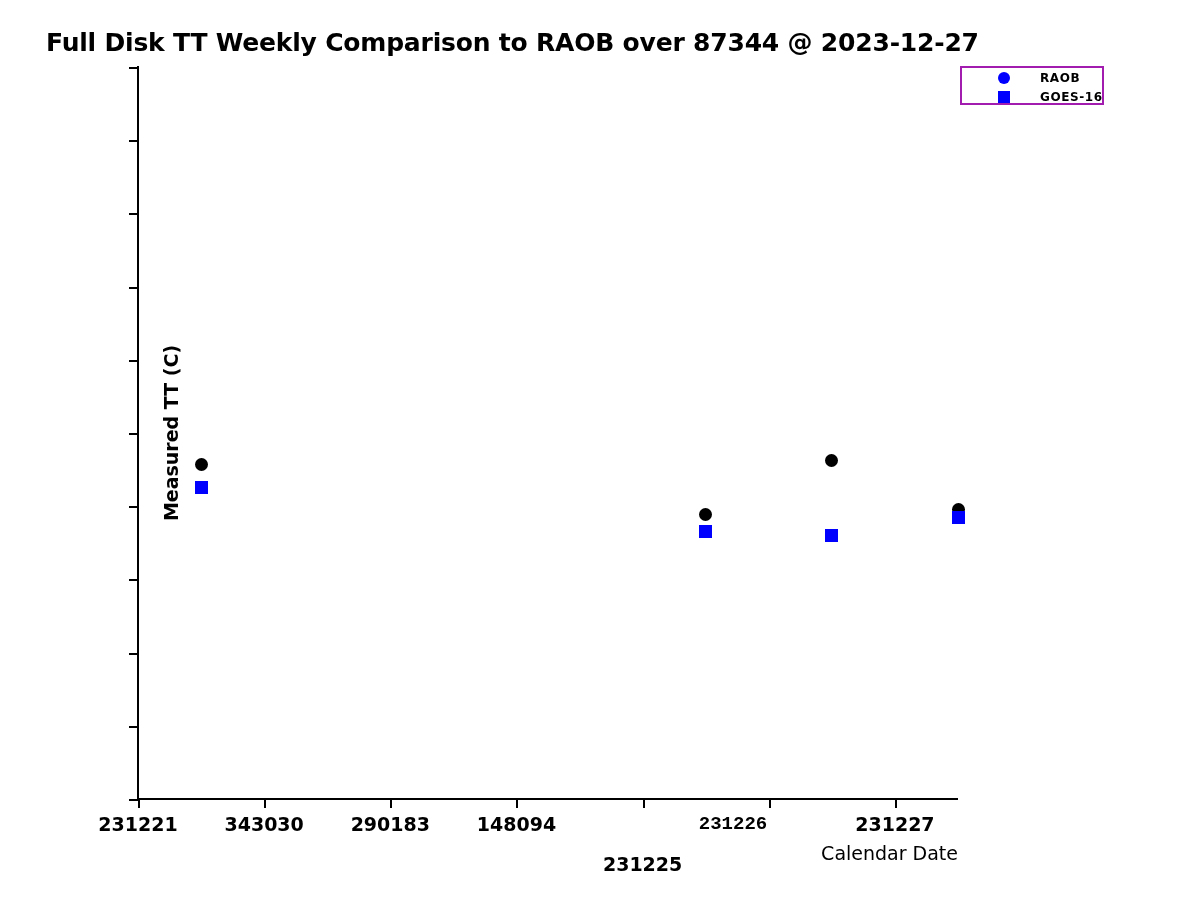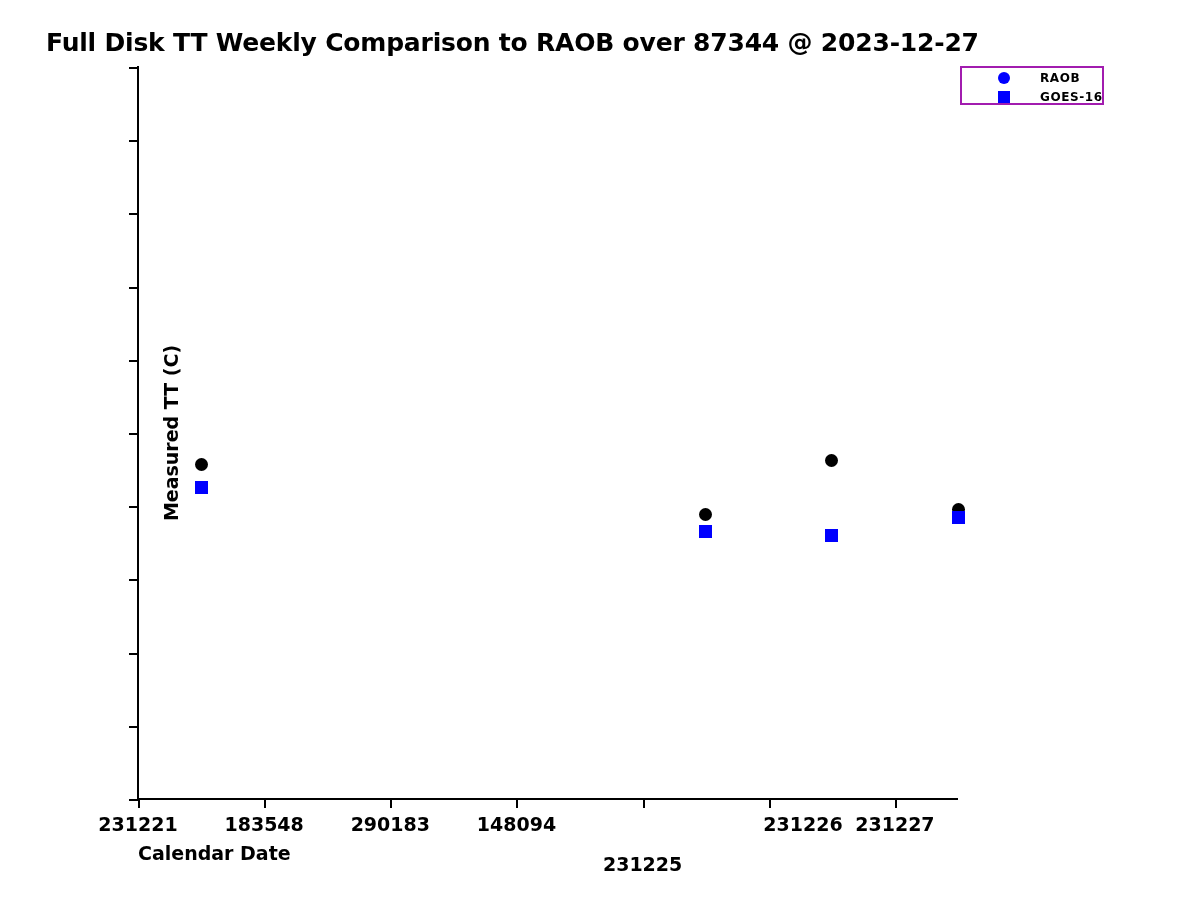--- a/index.html
+++ b/index.html
@@ -84,23 +84,23 @@
     font-size: 19px;
     font-weight: bold;
     color: #000000;
     white-space: nowrap;
   }
   #xlabel {
     position: absolute;
     left: 0px;
     top: 775px;
     width: 820px;
-    text-align: left;
+    text-align: right;
     font-size: 19px;
-    font-weight: bold;
+    font-weight: normal;
     color: #000000;
   }
   
   .pt {
     position: absolute;
   }
   .pt.circle {
     width: 13px;
     height: 13px;
     margin-left: -6.5px;
@@ -186,29 +186,29 @@
         <div class="ytick-mark" style="top: 292.8px;"></div>
         <div class="ytick-mark" style="top: 219.6px;"></div>
         <div class="ytick-mark" style="top: 146.4px;"></div>
         <div class="ytick-mark" style="top: 73.2px;"></div>
         <div class="ytick-mark" style="top: 0px;"></div>
       </div>
     <div id="xticks-container">
         <div class="xtick-mark" style="left: 0px;"></div>
         <div class="xtick-label" style="left: 0px;">231221</div>
         <div class="xtick-mark" style="left: 126.154px;"></div>
-        <div class="xtick-label" style="left: 126.154px;">183548</div>
+        <div class="xtick-label" style="left: 126.154px;">343030</div>
         <div class="xtick-mark" style="left: 252.308px;"></div>
         <div class="xtick-label" style="left: 252.308px;">290183</div>
         <div class="xtick-mark" style="left: 378.462px;"></div>
         <div class="xtick-label" style="left: 378.462px;">148094</div>
         <div class="xtick-mark" style="left: 504.615px;"></div>
         <div class="xtick-label" style="left: 504.615px; margin-top: 40px;">231225</div>
         <div class="xtick-mark" style="left: 630.769px;"></div>
-        <div class="xtick-label" style="left: 665px;">231226</div>
+        <div class="xtick-label" style="left: 595px; font-family: Liberation Mono, monospace;">231226</div>
         <div class="xtick-mark" style="left: 756.923px;"></div>
         <div class="xtick-label" style="left: 756.923px;">231227</div>
       </div>
     <div id="points-container">
         <div class="pt circle" title="RAOB 45.7" style="left: 63.0769px; top: 397.476px; background: rgb(0, 0, 0);"></div>
         <div class="pt circle" title="RAOB 38.9" style="left: 567.692px; top: 447.252px; background: rgb(0, 0, 0);"></div>
         <div class="pt circle" title="RAOB 46.2" style="left: 693.846px; top: 393.816px; background: rgb(0, 0, 0);"></div>
         <div class="pt circle" title="RAOB 39.6" style="left: 820px; top: 442.128px; background: rgb(0, 0, 0);"></div>
         <div class="pt square" title="GOES-16 42.5" style="left: 63.0769px; top: 420.9px; background: rgb(0, 0, 255);"></div>
         <div class="pt square" title="GOES-16 36.6" style="left: 567.692px; top: 464.088px; background: rgb(0, 0, 255);"></div>

